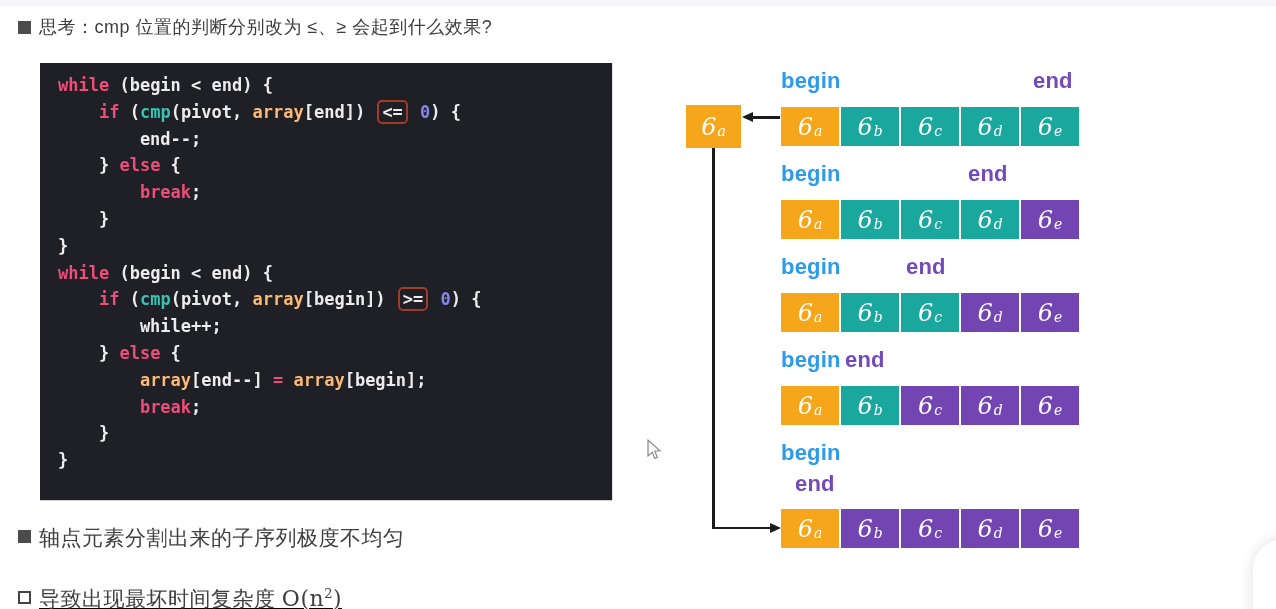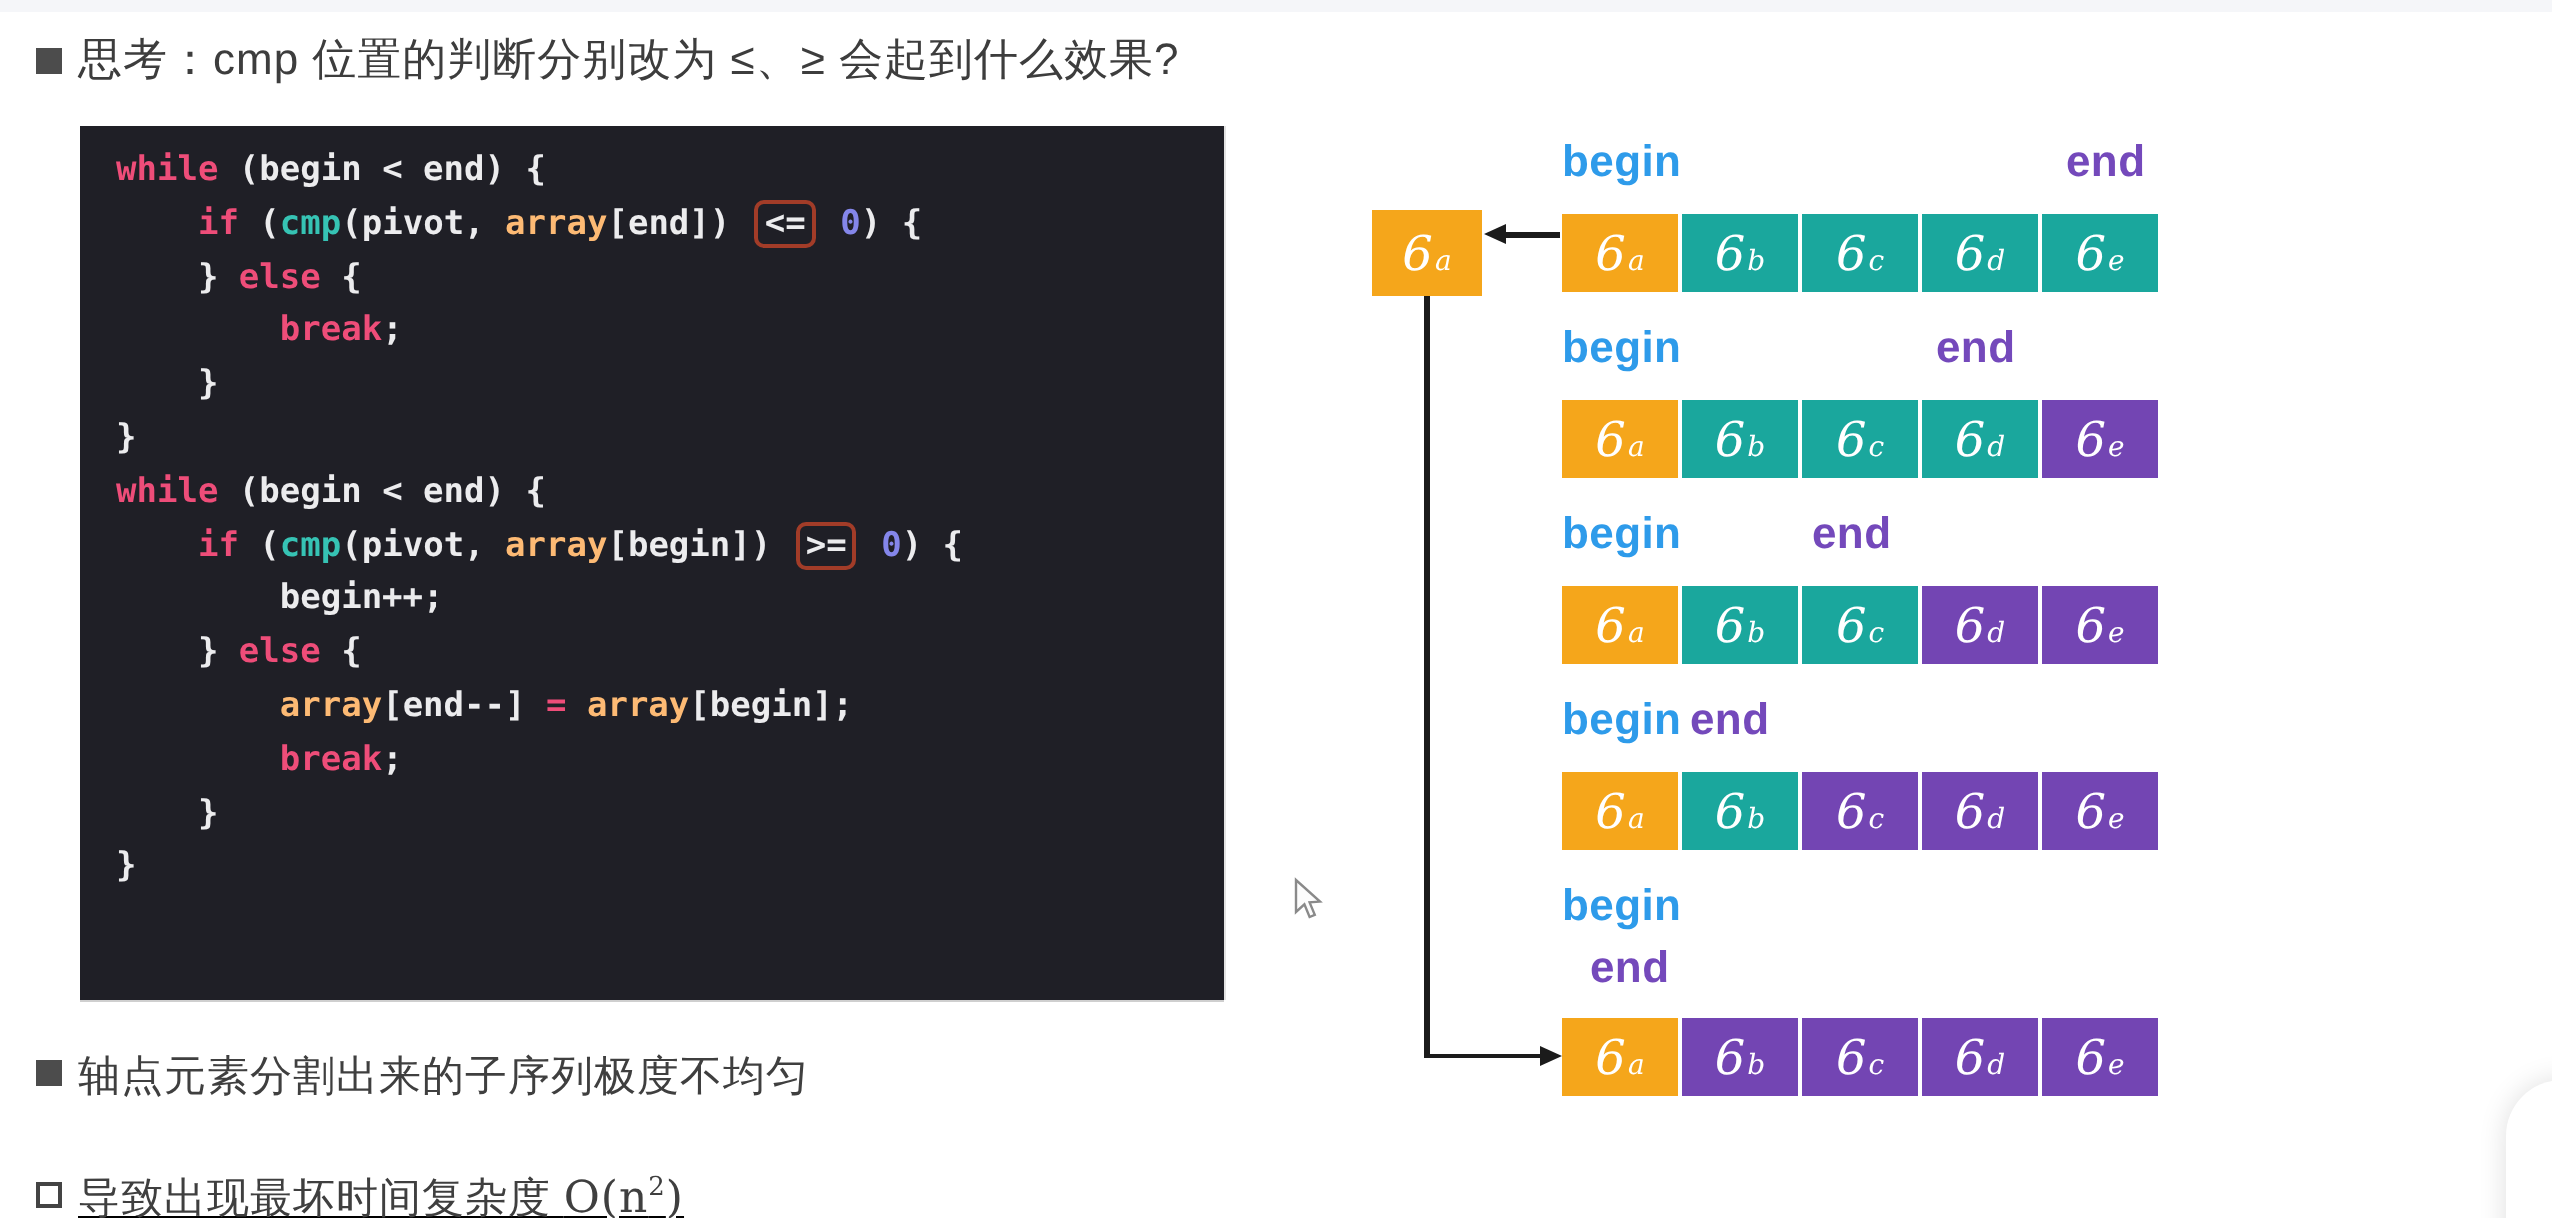--- a/index.html
+++ b/index.html
@@ -7,21 +7,21 @@
   body {
     position:relative; overflow:hidden; background:#ffffff;
     font-family:"Liberation Sans", sans-serif;
   }
   .top-strip { position:absolute; left:0; top:0; width:1276px; height:6px; background:#f5f6f9; }
 
   
   .title-row { position:absolute; left:18px; top:15px; display:flex; align-items:center; gap:8px; }
   .sq-filled { width:13px; height:13px; background:#4c4c4c; flex:0 0 auto; }
   .sq-hollow { width:13px; height:13px; border:2.5px solid #444; background:#fff; flex:0 0 auto; }
-  .title-text { font-size:22px; color:#3d3d3d; letter-spacing:0.5px;text-align:center; }
+  .title-text { font-size:18px; color:#3d3d3d; letter-spacing:0.5px;text-align:center; }
 
   
   .code-block {
     position:absolute; left:40px; top:63px; width:572px; height:437px;
     background:#1f1f26; padding:9px 0 0 18px;
     font-family:"DejaVu Sans Mono", monospace;
     font-size:17px; line-height:26.8px; font-weight:bold;
     box-shadow:0 1px 0 #cfcfcf, 1px 0 0 #e2e2e2;
   }
   .code-line { white-space:pre; }
@@ -80,27 +80,28 @@
 <div class="top-strip"></div>
 
 <div class="title-row">
   <span class="sq-filled"></span>
   <span class="title-text">思考：cmp 位置的判断分别改为 ≤、≥ 会起到什么效果?</span>
 </div>
 
 <div class="code-block">
     <div class="code-line"><span class="c-kw">while</span><span class="c-pl"> (begin &lt; end) {</span></div>
     <div class="code-line"><span class="c-pl">    </span><span class="c-kw">if</span><span class="c-pl"> (</span><span class="c-fn">cmp</span><span class="c-pl">(pivot, </span><span class="c-ar">array</span><span class="c-pl">[end]) </span><span class="c-bx">&lt;=</span><span class="c-pl"> </span><span class="c-nm">0</span><span class="c-pl">) {</span></div>
+    <div class="code-line"><span class="c-pl">        end--;</span></div>
     <div class="code-line"><span class="c-pl">    } </span><span class="c-kw">else</span><span class="c-pl"> {</span></div>
     <div class="code-line"><span class="c-pl">        </span><span class="c-kw">break</span><span class="c-pl">;</span></div>
     <div class="code-line"><span class="c-pl">    }</span></div>
     <div class="code-line"><span class="c-pl">}</span></div>
     <div class="code-line"><span class="c-kw">while</span><span class="c-pl"> (begin &lt; end) {</span></div>
     <div class="code-line"><span class="c-pl">    </span><span class="c-kw">if</span><span class="c-pl"> (</span><span class="c-fn">cmp</span><span class="c-pl">(pivot, </span><span class="c-ar">array</span><span class="c-pl">[begin]) </span><span class="c-bx">&gt;=</span><span class="c-pl"> </span><span class="c-nm">0</span><span class="c-pl">) {</span></div>
-    <div class="code-line"><span class="c-pl">        begin++;</span></div>
+    <div class="code-line"><span class="c-pl">        while++;</span></div>
     <div class="code-line"><span class="c-pl">    } </span><span class="c-kw">else</span><span class="c-pl"> {</span></div>
     <div class="code-line"><span class="c-pl">        </span><span class="c-ar">array</span><span class="c-pl">[end--] </span><span class="c-kw">=</span><span class="c-pl"> </span><span class="c-ar">array</span><span class="c-pl">[begin];</span></div>
     <div class="code-line"><span class="c-pl">        </span><span class="c-kw">break</span><span class="c-pl">;</span></div>
     <div class="code-line"><span class="c-pl">    }</span></div>
     <div class="code-line"><span class="c-pl">}</span></div>
   </div>
 
 <div class="diagram">
 
   <div class="pivot-box" id="pivot-box" style="background: rgb(245, 166, 27);">

